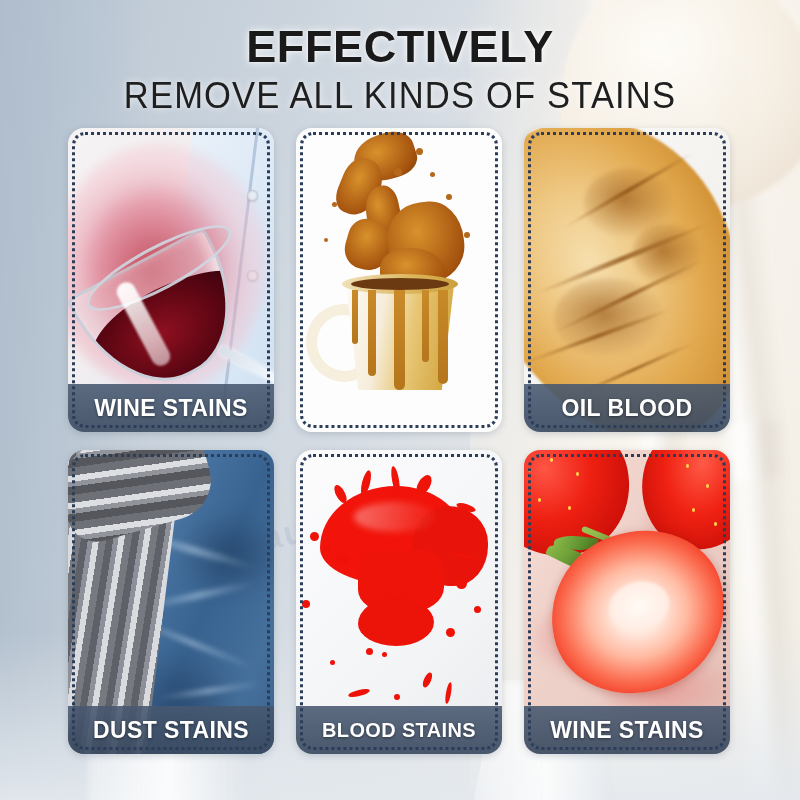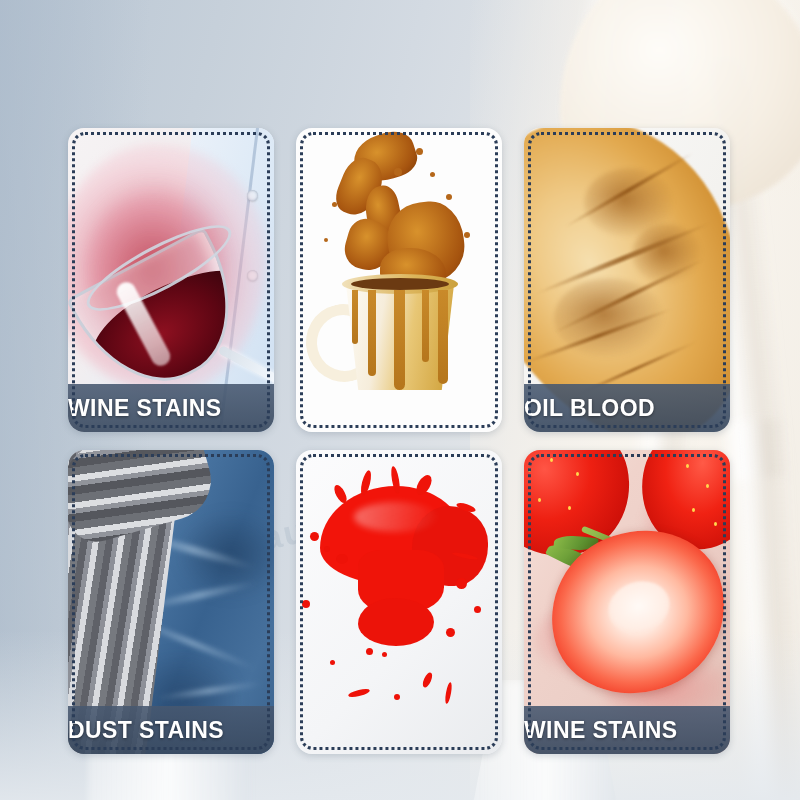--- a/index.html
+++ b/index.html
@@ -49,21 +49,21 @@
   .grid{position:absolute;left:68px;top:128px;width:666px;
         display:grid;grid-template-columns:repeat(3,206px);grid-template-rows:304px 304px;
         column-gap:22px;row-gap:18px;}
   .card{position:relative;width:206px;height:304px;border-radius:16px;overflow:hidden;
         box-shadow:0 2px 7px rgba(70,85,105,.22);}
   .photo{position:absolute;inset:0;overflow:hidden;}
   .dots{position:absolute;left:4px;top:4px;right:4px;bottom:4px;border-radius:13px;
         border:3px dotted #2b3d58;pointer-events:none;z-index:6;}
   .label{position:absolute;left:0;right:0;bottom:0;height:48px;z-index:5;
          background:linear-gradient(180deg,rgba(71,88,112,.88),rgba(58,74,96,.92));
-         display:flex;align-items:center;}
+         display:flex;align-items:center;justify-content:center;}
   .label span{color:#fff;font-size:23px;font-weight:bold;letter-spacing:.4px;white-space:nowrap;
               text-shadow:0 1px 3px rgba(0,0,0,.45);}
   .lbl-narrow span{font-size:21px;transform:scaleX(.95);}
 
   
   .wine-bg{position:absolute;inset:0;background:linear-gradient(120deg,#f6f3f4 0%,#f2eef0 38%,#e7eef6 62%,#dbe8f5 100%);}
   .wine-shirt{position:absolute;right:-10px;top:-10px;width:110px;height:330px;transform:rotate(7deg);
       background:linear-gradient(100deg,#eaf1f9,#dce9f6 55%,#cfe0f2);}
   .wine-seam{position:absolute;right:34px;top:-10px;width:3px;height:330px;background:#8fa8c4;opacity:.55;transform:rotate(7deg);}
   .wine-btn{position:absolute;right:16px;width:11px;height:11px;border-radius:50%;background:#e8f0f8;box-shadow:0 0 3px rgba(110,130,155,.7) inset,0 1px 2px rgba(0,0,0,.15);}
@@ -180,20 +180,24 @@
     <div class="fold f3"></div>
     <div class="fold f4"></div>
   </div>
   <div class="bg-pillow"></div>
   <div class="bg-shade-l"></div>
   <div class="bg-bottom"></div>
   <div class="bg-bottle"></div>
   <div class="bg-bottle2"></div>
   <div class="watermark">Laundry</div>
 
+  <div class="titlewrap">
+    <div class="t1">EFFECTIVELY</div>
+    <div class="t2">REMOVE ALL KINDS OF STAINS</div>
+  </div>
 
   <div class="grid">
 
     <div class="card">
       <div class="photo">
         <div class="wine-bg"></div>
         <div class="wine-shirt"></div>
         <div class="wine-seam"></div>
         <div class="wine-btn" style="top:62px"></div>
         <div class="wine-btn" style="top:142px"></div>
@@ -304,20 +308,23 @@
         <div class="bl" style="left:150px;top:178px;width:9px;height:9px"></div>
         <div class="bl" style="left:70px;top:198px;width:7px;height:7px"></div>
         <div class="bl" style="left:86px;top:202px;width:5px;height:5px"></div>
         <div class="bl" style="left:34px;top:210px;width:5px;height:5px"></div>
         <div class="bl" style="left:128px;top:222px;width:7px;height:16px;border-radius:48%;transform:rotate(24deg)"></div>
         <div class="bl" style="left:52px;top:240px;width:22px;height:6px;border-radius:48%;transform:rotate(-14deg)"></div>
         <div class="bl" style="left:150px;top:232px;width:5px;height:22px;border-radius:48%;transform:rotate(10deg)"></div>
         <div class="bl" style="left:98px;top:244px;width:6px;height:6px"></div>
       </div>
       <div class="dots"></div>
+      <div class="label lbl-narrow">
+        <span>BLOOD STAINS</span>
+      </div>
     </div>
 
     <div class="card">
       <div class="photo">
         <div class="fr-bg"></div>
         <div class="fr-juice" style="left:10px;top:150px;width:120px;height:80px"></div>
         <div class="fr-juice" style="left:80px;top:206px;width:130px;height:70px"></div>
         <div class="fr-juice" style="left:120px;top:40px;width:80px;height:60px"></div>
         <div class="berry-top-l"></div>
         <div class="berry-top-r"></div>

